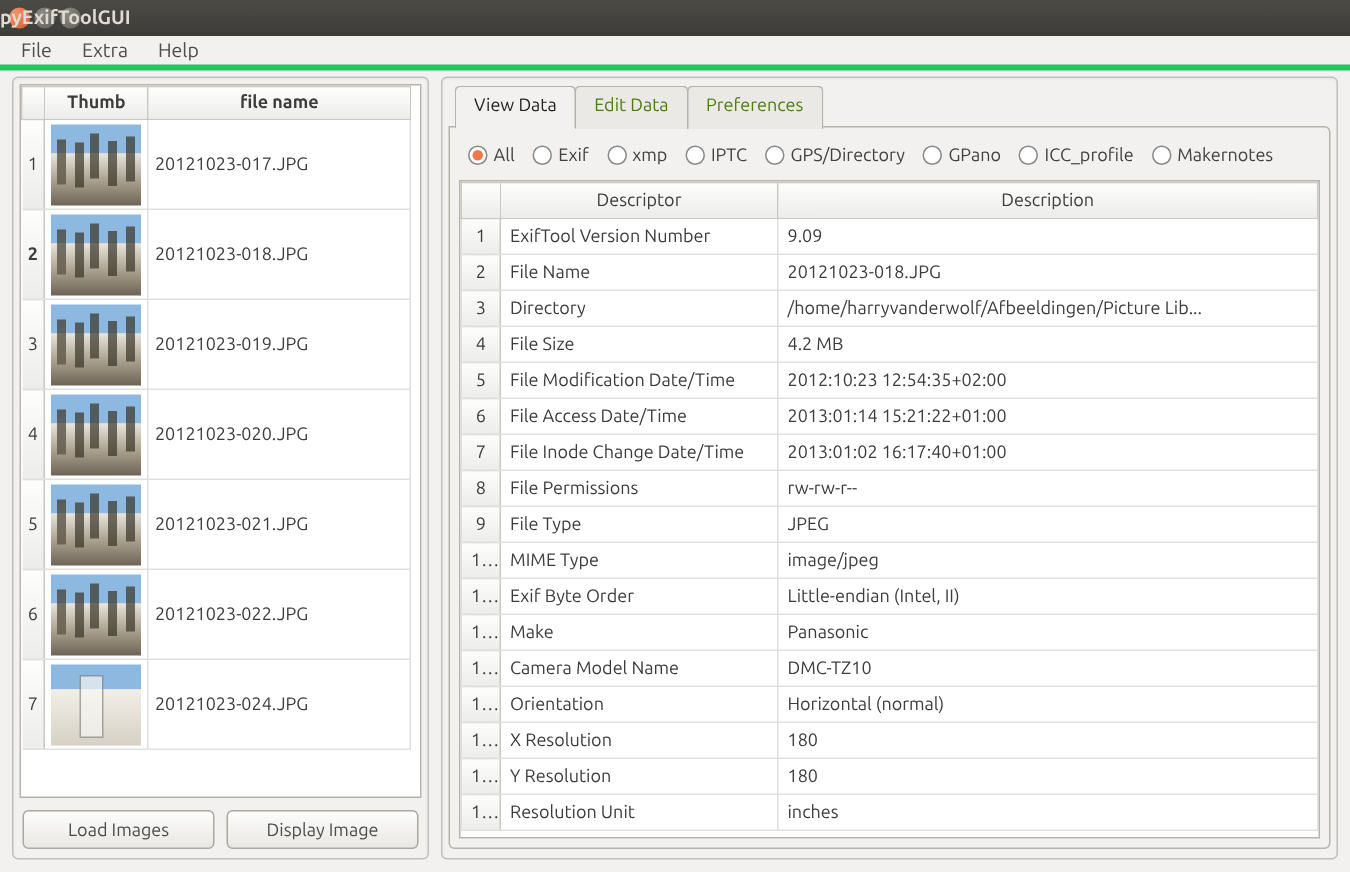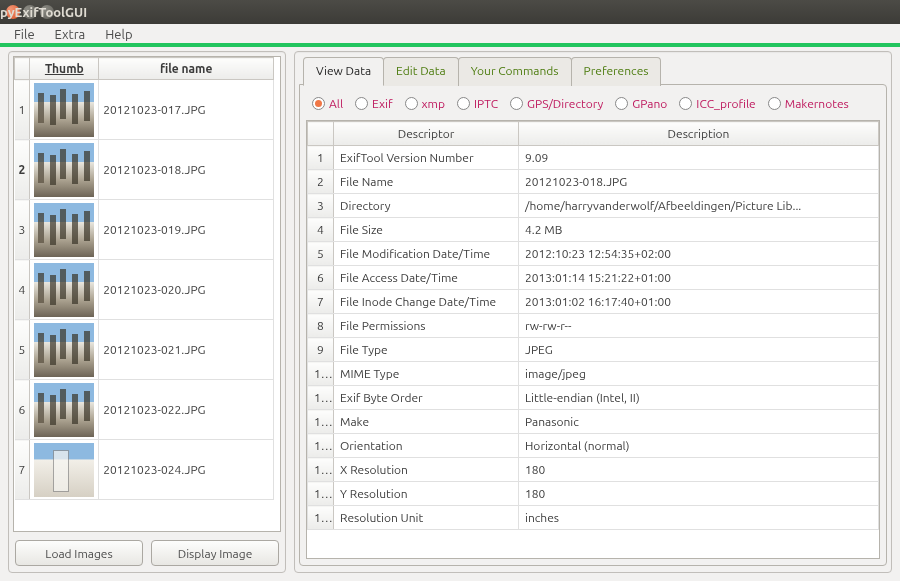--- a/index.html
+++ b/index.html
@@ -17,41 +17,41 @@
 
 .content { display: flex; height: 534px; padding: 4px 8px 8px 8px; gap: 8px; }
 
 .pane { background: #f2f1f0; border: 1px solid #c1beba; border-radius: 4px; box-shadow: inset 0 1px 1px rgba(0,0,0,0.04); }
 
 .left-pane { width: 278px; display: flex; flex-direction: column; padding: 4px; }
 .file-table-wrap { flex: 1; border: 1px solid #b6b3ac; background: #fff; overflow-y: scroll; overflow-x: auto; position: relative; }
 .file-table { width: 260px; border-collapse: collapse; }
 .file-table th { background: linear-gradient(to bottom, #fdfdfc, #ececea); border: 1px solid #cac7c2; font-weight: bold; font-size: 12px; padding: 4px; position: sticky; top: 0; }
 .file-table th:first-child { width: 14px; }
-.file-table th:nth-child(2) { width: 64px; text-decoration: underline; }
+.file-table th:nth-child(2) { width: 64px; }
 .file-table td { border-bottom: 1px solid #e0e0e0; border-right: 1px solid #e0e0e0; padding: 2px 4px; font-size: 12px; height: 60px; }
 .file-table td.rownum { background: linear-gradient(to bottom, #fdfdfc, #ececea); text-align: center; width: 14px; border-right: 1px solid #cac7c2; }
 .file-table tr.sel td.rownum { font-weight: bold; }
 .thumb { width: 60px; height: 54px; background: linear-gradient(to bottom, #8db9e0 0%, #8db9e0 35%, #e8e5dd 36%, #a89f8d 70%, #6d6456 100%); position: relative; overflow: hidden; }
 .thumb::before { content: ''; position: absolute; left: 4px; top: 10px; width: 6px; height: 30px; background: linear-gradient(to bottom, #3a3528, #5a5040); opacity: 0.7; box-shadow: 12px 2px 0 0 #3a3528, 22px -4px 0 0 #3a3528, 34px 1px 0 0 #3a3528, 46px -2px 0 0 #3a3528; }
 .thumb.alt { background: linear-gradient(to bottom, #8db9e0 0%, #8db9e0 30%, #f2efe8 31%, #d6d0c4 100%); }
 .thumb.alt::before { left: 20px; top: 8px; width: 14px; height: 40px; background: #f7f6f2; box-shadow: 0 0 0 1px #888; }
 
 .btn-row { display: flex; gap: 8px; padding: 8px 2px 2px 2px; }
 .btn { flex: 1; height: 26px; border: 1px solid #aba8a2; border-radius: 4px; background: linear-gradient(to bottom, #fdfdfc, #e8e7e3); font-size: 12px; color: #4c4c4c; cursor: pointer; }
 
 .right-pane { flex: 1; display: flex; flex-direction: column; padding: 4px 4px 6px 4px; }
 
 .tabbar { display: flex; height: 29px; position: relative; z-index: 2; padding-left: 4px; }
 .tab { padding: 6px 12px; border: 1px solid #b6b3ac; border-bottom: none; border-top-left-radius: 4px; border-top-right-radius: 4px; background: #ebe9e5; color: #4d7c0f; font-size: 12px; cursor: pointer; margin-right: -1px; position: relative; top: 1px; }
 .tab.active { background: #f2f1f0; border-bottom: 1px solid #f2f1f0; color: #222; z-index: 3; }
 .tab-content { flex: 1; border: 1px solid #b6b3ac; border-radius: 0 4px 4px 4px; background: #f2f1f0; padding: 10px 6px 6px 6px; display: flex; flex-direction: column; margin-top: -1px; }
 
 .radio-row { display: flex; align-items: center; gap: 12px; padding: 2px 6px 10px 6px; }
-.radio-opt { display: flex; align-items: center; gap: 4px; cursor: pointer; font-size: 12px; color: #be185d; }
+.radio-opt { display: flex; align-items: center; gap: 4px; cursor: pointer; font-size: 12px; color: #404040; }
 .radio { width: 13px; height: 13px; border-radius: 50%; border: 1px solid #888; background: #fff; display: flex; align-items: center; justify-content: center; }
 .radio.checked::after { content: ''; width: 7px; height: 7px; border-radius: 50%; background: #f07746; }
 
 .data-table-wrap { flex: 1; border: 1px solid #b6b3ac; background: #fff; overflow: hidden; position: relative; display: flex; flex-direction: column; }
 .data-scroll { flex: 1; overflow-y: scroll; }
 .data-table { width: 100%; border-collapse: collapse; }
 .data-table th { background: linear-gradient(to bottom, #fdfdfc, #ececea); border: 1px solid #cac7c2; font-weight: normal; font-size: 12px; padding: 5px; position: sticky; top: 0; color: #3c3c3c; }
 .data-table th:first-child { width: 26px; }
 .data-table th:nth-child(2) { width: 185px; }
 .data-table td { border: 1px solid #e0e0e0; padding: 5px 6px; font-size: 12px; white-space: nowrap; overflow: hidden; text-overflow: ellipsis; max-width: 0; }
@@ -146,21 +146,20 @@
     <div class="btn-row">
       <button class="btn">Load Images</button>
       <button class="btn">Display Image</button>
     </div>
   </div>
 
   <div class="pane right-pane">
     <div class="tabbar" id="tabbar">
         <div class="tab active">View Data</div>
         <div class="tab">Edit Data</div>
-        <div class="tab">Your Commands</div>
         <div class="tab">Preferences</div>
       </div>
     <div class="tab-content">
       <div class="radio-row" id="radio-row">
           <div class="radio-opt">
             <span class="radio checked"></span>
             <span>All</span>
           </div>
           <div class="radio-opt">
             <span class="radio"></span>
@@ -254,20 +253,25 @@
                 </tr>
                 <tr>
                   <td class="rn">11</td>
                   <td>Exif Byte Order</td>
                   <td>Little-endian (Intel, II)</td>
                 </tr>
                 <tr>
                   <td class="rn">12</td>
                   <td>Make</td>
                   <td>Panasonic</td>
+                </tr>
+                <tr>
+                  <td class="rn">13</td>
+                  <td>Camera Model Name</td>
+                  <td>DMC-TZ10</td>
                 </tr>
                 <tr>
                   <td class="rn">14</td>
                   <td>Orientation</td>
                   <td>Horizontal (normal)</td>
                 </tr>
                 <tr>
                   <td class="rn">15</td>
                   <td>X Resolution</td>
                   <td>180</td>

